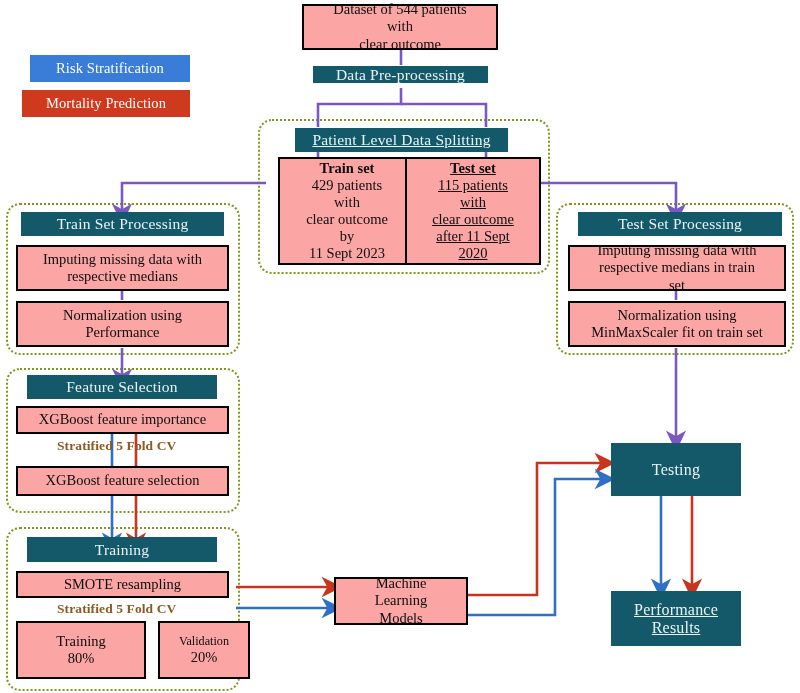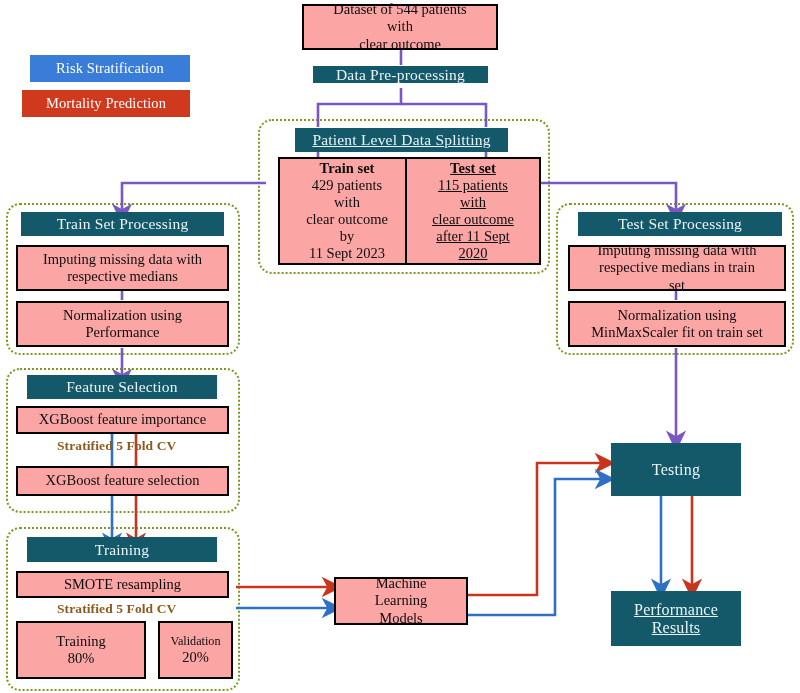--- a/index.html
+++ b/index.html
@@ -165,21 +165,21 @@
   <div class="node wbox" style="left:16px;top:571px;width:213px;height:27px;">
     <span>SMOTE resampling</span>
   </div>
   <div class="cvlabel" style="left:57px;top:601px;">
     <span>Stratified 5 Fold CV</span>
   </div>
   <div class="node wbox" style="left:16px;top:621px;width:130px;height:58px;flex-direction:column;">
     <span>Training</span>
     <span>80%</span>
   </div>
-  <div class="node wbox" style="left:158px;top:621px;width:75px;height:58px;flex-direction:column;">
+  <div class="node wbox" style="left:158px;top:621px;width:92px;height:58px;flex-direction:column;">
     <span class="small">Validation</span>
     <span>20%</span>
   </div>
 
   <div class="node wbox" style="left:334px;top:577px;width:134px;height:48px;flex-direction:column;">
     <span>Machine</span>
     <span>Learning Models</span>
   </div>
 
   <div class="node teal" style="left:611px;top:443px;width:130px;height:53px;font-size:16px;">

